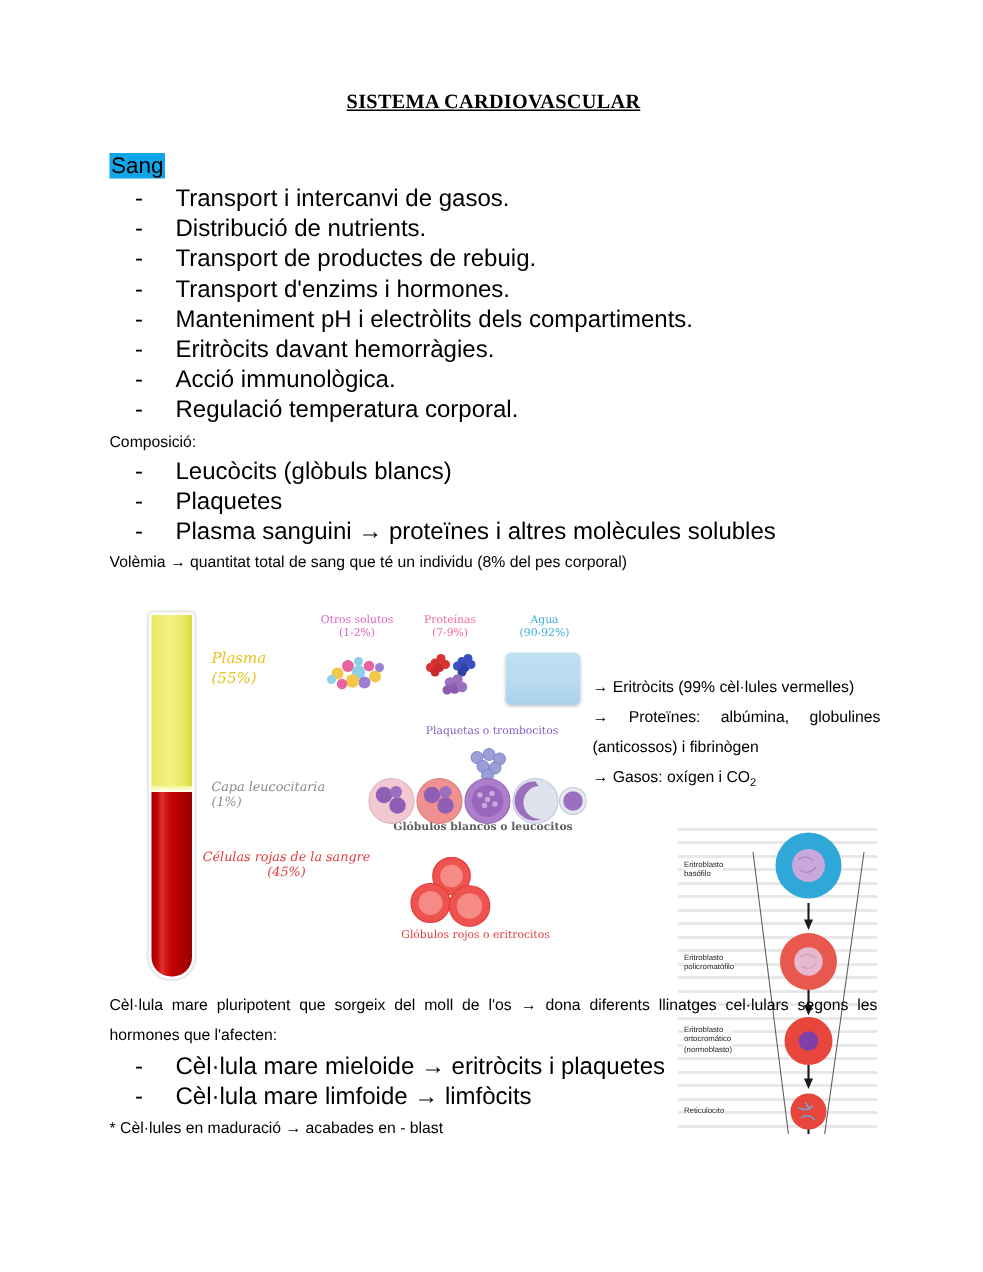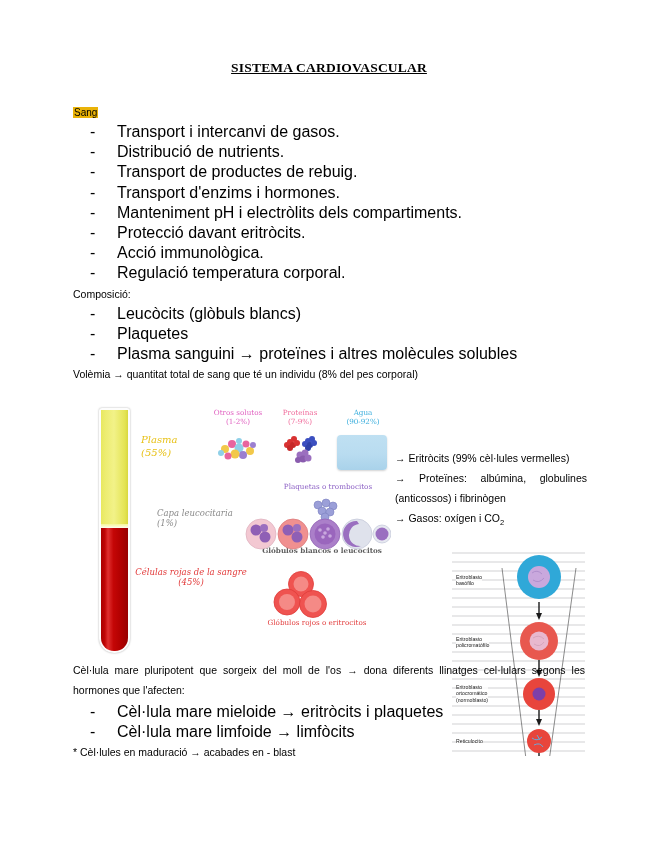--- a/index.html
+++ b/index.html
@@ -27,23 +27,23 @@
     text-align: center;
     font-family: "Liberation Serif", serif;
     font-weight: bold;
     font-size: 13.5px;
     letter-spacing: 0.2px;
     text-decoration: underline;
     margin: 0 0 26px 0;
     color: #000;
   }
   .sect-label {
-    font-size: 10px;
+    font-size: 15px;
     color: #000;
-    background: #eab308;
+    background: #0ea5e9;
     display: inline-block;
     padding: 0 1px;
     margin-bottom: 8px;
   }
   ul.dashlist {
     list-style: none;
     margin: 0;
     padding: 0;
   }
   ul.dashlist li {
@@ -122,21 +122,21 @@
   }
   .lbl {
     position: absolute;
     font-family: "DejaVu Serif", serif;
     font-style: italic;
     font-size: 8.5px;
     line-height: 10px;
     white-space: pre-line;
   }
   .lbl-plasma  { left: 44px;  top: 28px;  color: #e8c21a; font-size: 10px; line-height: 13px;}
-  .lbl-buffy   { left: 44px;  top: 103px; color: #8a8a8a; margin-left: 16px; }
+  .lbl-buffy   { left: 44px;  top: 115px; color: #8a8a8a; }
   .lbl-rbc     { left: 38px;  top: 162px; color: #e23b3b; width: 112px; text-align: center;}
 
   .clab {
     position: absolute;
     font-family: "DejaVu Serif", serif;
     font-size: 7.2px;
     line-height: 8.6px;
     text-align: center;
     white-space: pre-line;
   }
@@ -219,21 +219,21 @@
     <h1 class="title">SISTEMA CARDIOVASCULAR</h1>
 
     <div class="sect-label">Sang</div>
 
     <ul class="dashlist">
       <li>Transport i intercanvi de gasos.</li>
       <li>Distribució de nutrients.</li>
       <li>Transport de productes de rebuig.</li>
       <li>Transport d'enzims i hormones.</li>
       <li>Manteniment pH i electròlits dels compartiments.</li>
-      <li>Protecció davant eritròcits.</li>
+      <li>Eritròcits davant hemorràgies.</li>
       <li>Acció immunològica.</li>
       <li>Regulació temperatura corporal.</li>
     </ul>
 
     <p class="para">Composició:</p>
 
     <ul class="dashlist">
       <li>Leucòcits (glòbuls blancs)</li>
       <li>Plaquetes</li>
       <li>Plasma sanguini → proteïnes i altres molècules solubles</li>

